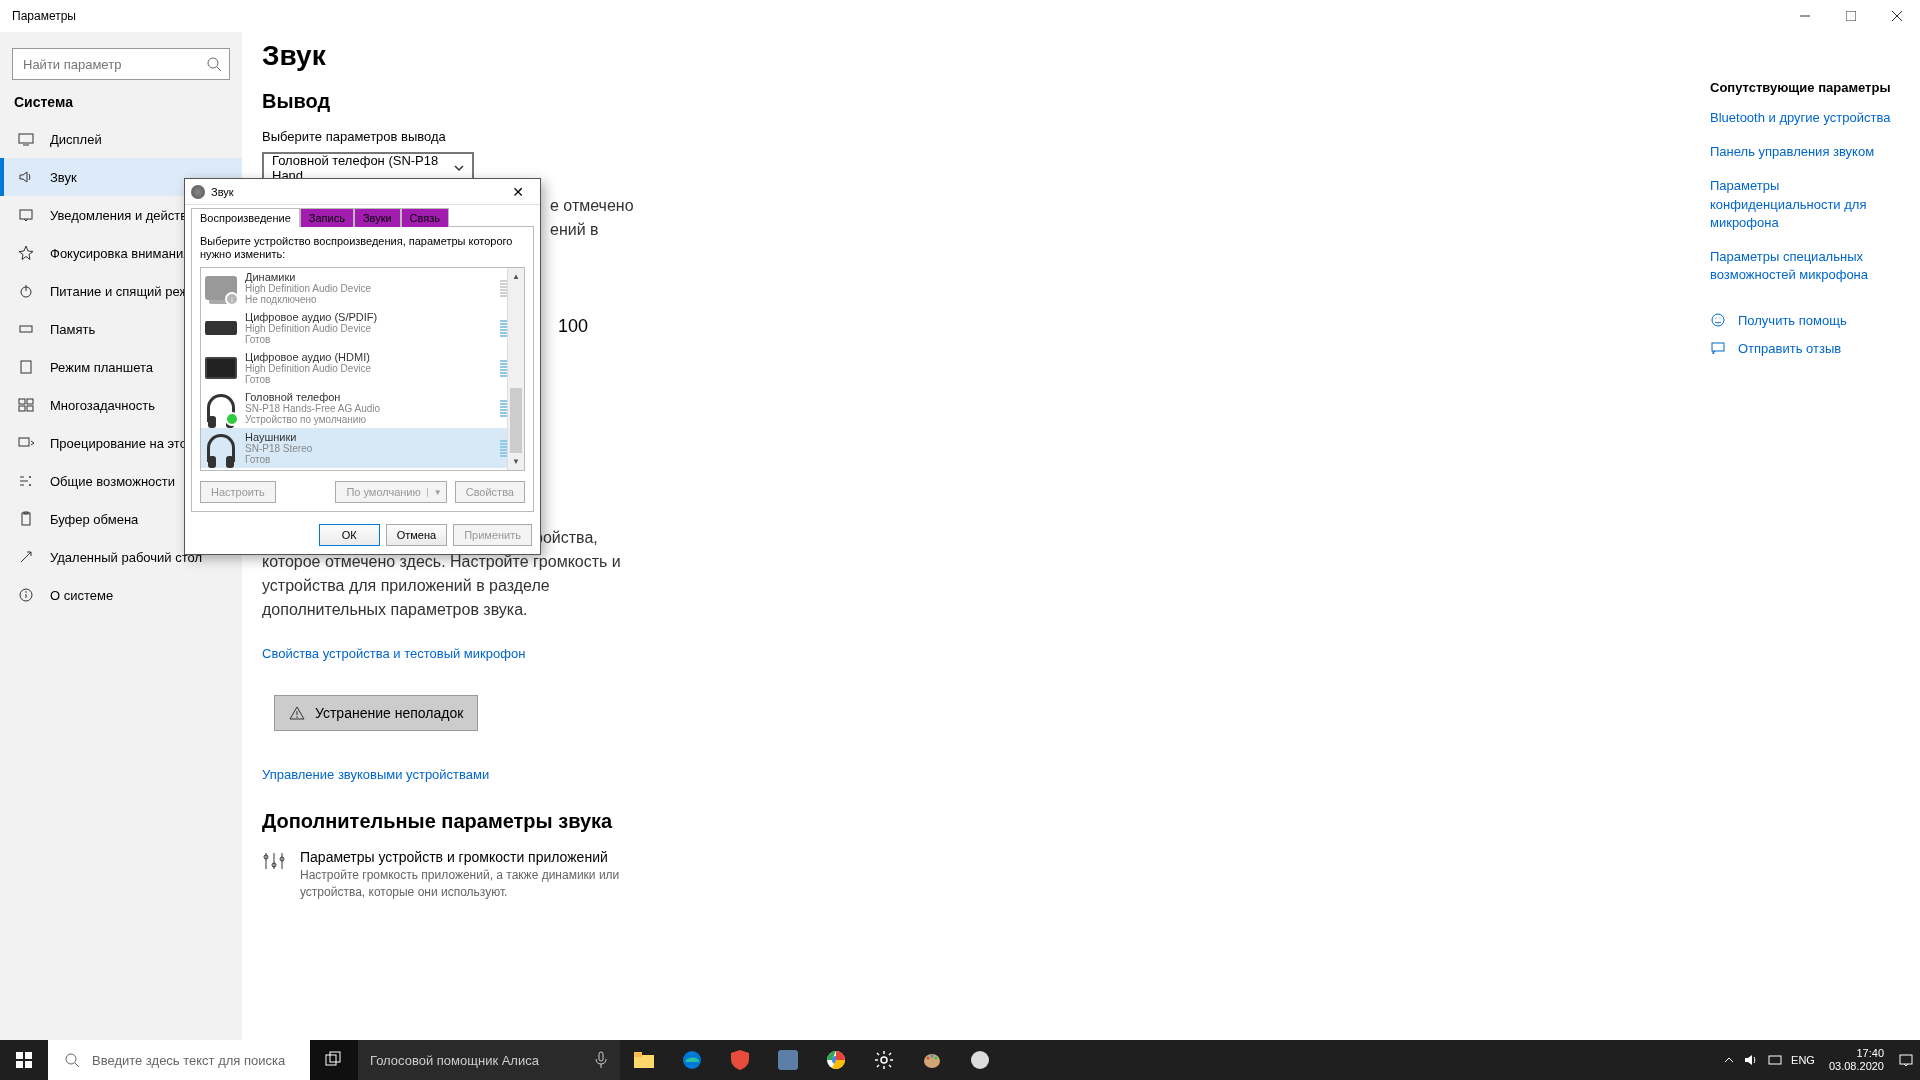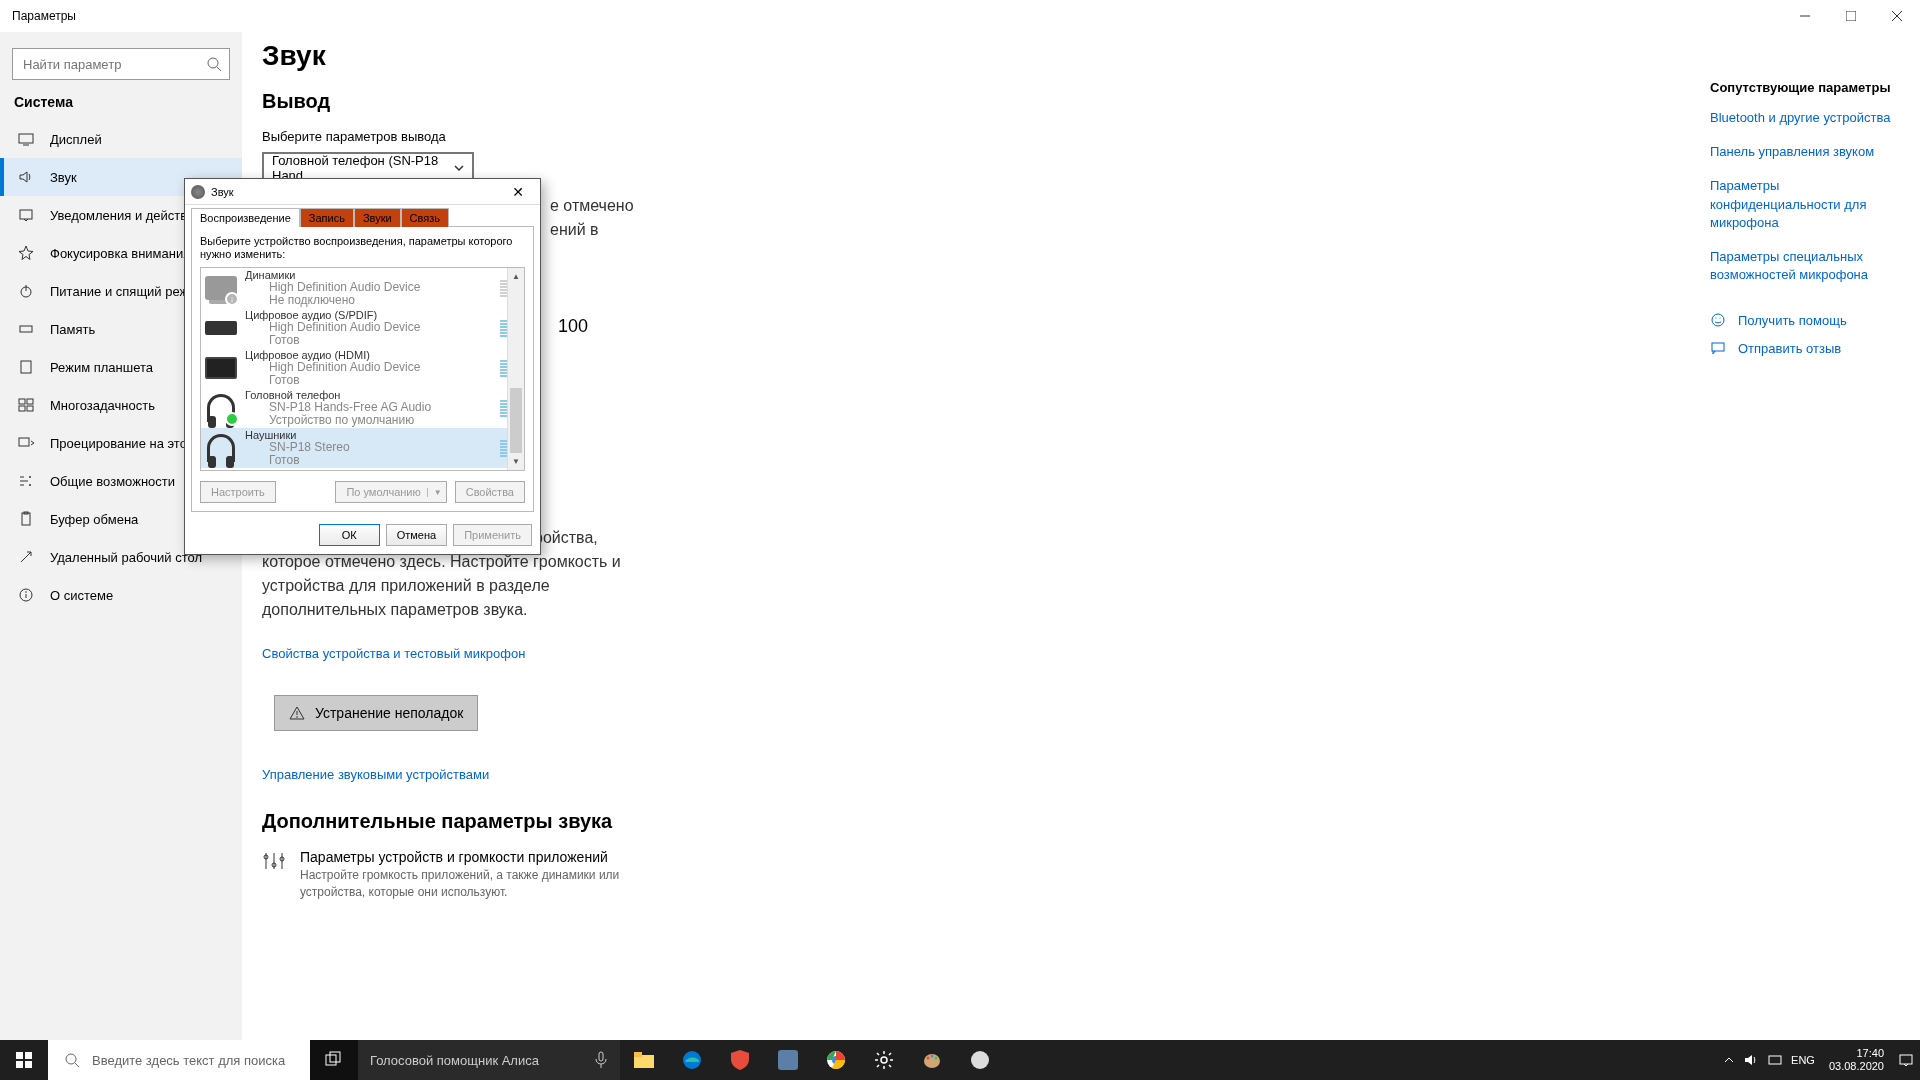--- a/index.html
+++ b/index.html
@@ -50,31 +50,31 @@
 .rel-link { color:#0066cc; font-size:13px; display:block; margin-bottom:16px; line-height:1.4; }
 .help-row { display:flex; align-items:center; gap:12px; font-size:13px; color:#0066cc; margin-top:12px; }
 .help-sep { margin-top:28px; }
 
 
 .dialog { position:absolute; left:184px; top:178px; width:357px; background:#fff; border:1px solid #555; box-shadow:4px 4px 12px rgba(0,0,0,.3); font-size:11px; }
 .dialog-title { height:26px; display:flex; align-items:center; padding:0 6px; background:#fff; border-bottom:1px solid #ddd; }
 .dialog-title .dicon { width:14px; height:14px; margin-right:6px; background:radial-gradient(#888,#555); border-radius:50%; }
 .dialog-title .close { margin-left:auto; width:32px; text-align:center; font-size:14px; }
 .tabs { display:flex; padding:2px 6px 0 6px; gap:0; }
-.tab { padding:3px 8px 3px 8px; border:1px solid #bbb; border-bottom:none; background:#c2410c; font-size:11px; position:relative; top:1px; }
+.tab { padding:3px 8px 3px 8px; border:1px solid #bbb; border-bottom:none; background:#a21caf; font-size:11px; position:relative; top:1px; }
 .tab.active { background:#fff; z-index:2; }
 .tab-body { border:1px solid #bbb; margin:0 6px 6px 6px; padding:8px 8px 8px 8px; background:#fff; }
 .tab-hint { font-size:11px; margin-bottom:6px; line-height:1.2; }
 .devlist { border:1px solid #bbb; height:204px; position:relative; background:#fff; }
 .dev { display:flex; align-items:center; height:40px; padding:2px 8px 2px 4px; border-bottom:0; }
 .dev.sel { background:#d7e8f7; }
 .dev .dicon { width:32px; height:32px; margin-right:8px; display:flex; align-items:center; justify-content:center; position:relative; }
 .dev .dtxt { flex:1; line-height:1.1; }
 .dev .dname { font-size:11px; color:#333; }
-.dev .dsub { font-size:12px; color:#888;margin-left:24px; }
+.dev .dsub { font-size:10px; color:#888; }
 .dev .bars { width:16px; display:flex; flex-direction:column; gap:1px; margin-left:4px; }
 .dev .bars span { height:2px; background:#8ecae6; }
 .dev .bars.dim span { background:#d0d0d0; }
 .scroll { position:absolute; right:0; top:0; bottom:0; width:17px; background:#f0f0f0; border-left:1px solid #ddd; }
 .scroll .sbtn { height:17px; background:#f0f0f0; display:flex; align-items:center; justify-content:center; font-size:8px; color:#555; }
 .scroll .thumb { position:absolute; top:120px; height:70px; left:2px; right:2px; background:#ccc; }
 .dlg-row { display:flex; gap:8px; margin-top:10px; align-items:center; }
 .dlg-btn { height:22px; padding:0 10px; border:1px solid #aaa; background:linear-gradient(#fdfdfd,#eaeaea); font-size:11px; display:flex; align-items:center; }
 .dlg-btn.disabled { color:#999; background:#f3f3f3; }
 .dlg-btn.split { padding-right:4px; }

